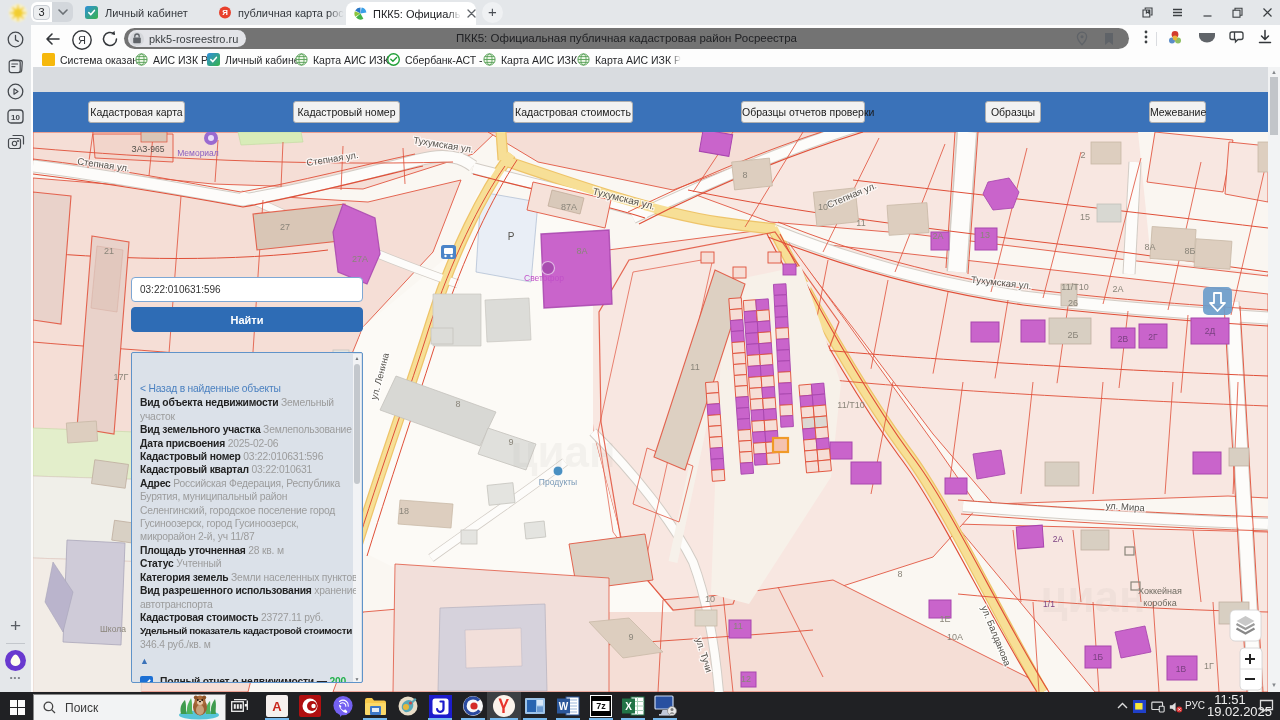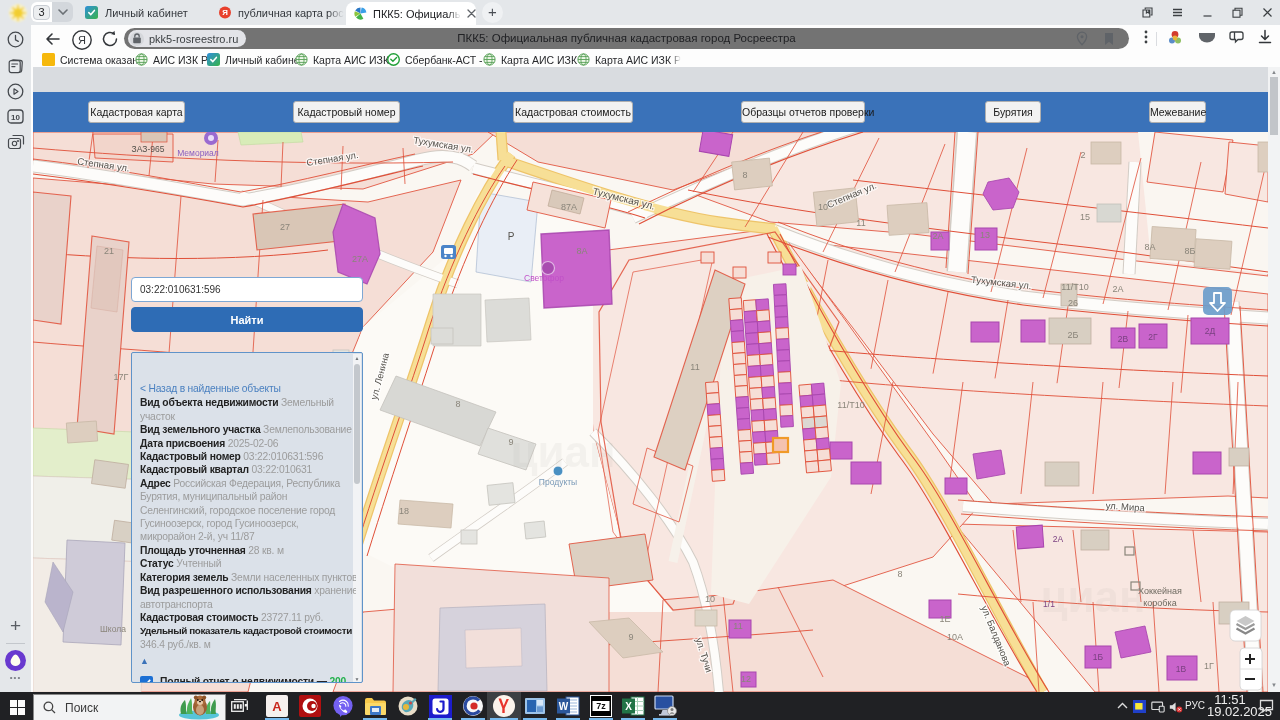--- a/index.html
+++ b/index.html
@@ -180,21 +180,21 @@
   <div class="omni">
     <div class="omnichip">
       <div class="lockc">
           <svg width="10" height="11" viewBox="0 0 10 11">
             <rect x="1.2" y="4.6" width="7.6" height="5.6" rx="1" fill="#5f6368"></rect>
             <path d="M2.8 4.6 V3.2 a2.2 2.2 0 0 1 4.4 0 V4.6" fill="none" stroke="#5f6368" stroke-width="1.3"></path>
           </svg>
         </div>
       <span class="omnidom">pkk5-rosreestro.ru</span>
     </div>
-    <span class="omnititle">ПКК5: Официальная публичная кадастровая город Росреестра</span>
+    <span class="omnititle">ПКК5: Официальная публичная кадастровая район Росреестра</span>
     <svg class="omni-pin" width="14" height="15" viewBox="0 0 14 15">
         <path d="M7 1.2 a4.6 4.6 0 0 1 4.6 4.6 C11.6 9 7 13.8 7 13.8 S2.4 9 2.4 5.8 A4.6 4.6 0 0 1 7 1.2 Z" fill="none" stroke="#5f6368" stroke-width="1.3"></path>
         <circle cx="7" cy="5.8" r="1.5" fill="#5f6368"></circle>
       </svg>
     <svg class="omni-flag" width="12" height="14" viewBox="0 0 12 14">
         <path d="M2 1 H10 V13 L6 9.8 L2 13 Z" fill="#5f6368"></path>
       </svg>
   </div>
   <svg class="tbi" style="left:1139px" width="14" height="16" viewBox="0 0 4 16">
       <circle cx="2" cy="3" r="1.4" fill="#3c4043"></circle>
@@ -313,21 +313,21 @@
       </svg></div>
   <div class="sbdots">•••</div>
 </div>
 <div class="graystrip"></div>
 <div class="pageedge"></div>
 <div class="navbar">
     <div class="navbtn" style="left:55px;width:97px">Кадастровая карта</div>
     <div class="navbtn" style="left:260px;width:107px">Кадастровый номер</div>
     <div class="navbtn" style="left:480px;width:120px">Кадастровая стоимость</div>
     <div class="navbtn" style="left:708px;width:124px">Образцы отчетов проверки</div>
-    <div class="navbtn" style="left:952px;width:56px">Бурятия</div>
+    <div class="navbtn" style="left:952px;width:56px">Образцы</div>
     <div class="navbtn" style="left:1116px;width:57px">Межевание</div>
   </div>
 <svg class="map" width="1235" height="560" viewBox="0 0 1235 560" font-family="Liberation Sans, sans-serif">
 <rect width="1235" height="560" fill="#faf7f2"></rect>
 <polygon points="0,0 463,0 440,22 330,57 180,52 60,40 0,28" fill="#f5ded6" fill-opacity="1.0" stroke="#e04f38" stroke-width="1.0" stroke-opacity="0.85"></polygon>
 <polygon points="205,0 268,0 270,10 208,13" fill="#d8ecb8" fill-opacity="1.0" stroke="#c2dca2" stroke-width="0.8" stroke-opacity="0.85"></polygon>
 <polygon points="60,2 140,2 140,30 62,26" fill="#f2d5cb" fill-opacity="1.0" stroke="#e04f38" stroke-width="1.0" stroke-opacity="0.85"></polygon>
 <polygon points="0,46 200,62 335,70 428,48 400,120 330,195 295,280 268,360 240,460 215,560 0,560" fill="#f5ded6" fill-opacity="1.0" stroke="#e04f38" stroke-width="1.0" stroke-opacity="0.85"></polygon>
 <polygon points="0,296 128,301 122,348 0,344" fill="#e3eecb" fill-opacity="1.0" stroke="#c8d8a8" stroke-width="0.8" stroke-opacity="0.85"></polygon>
 <polygon points="0,344 122,348 116,430 0,426" fill="#f0efe9" fill-opacity="1.0" stroke="#d8c8c0" stroke-width="0.7" stroke-opacity="0.85"></polygon>

